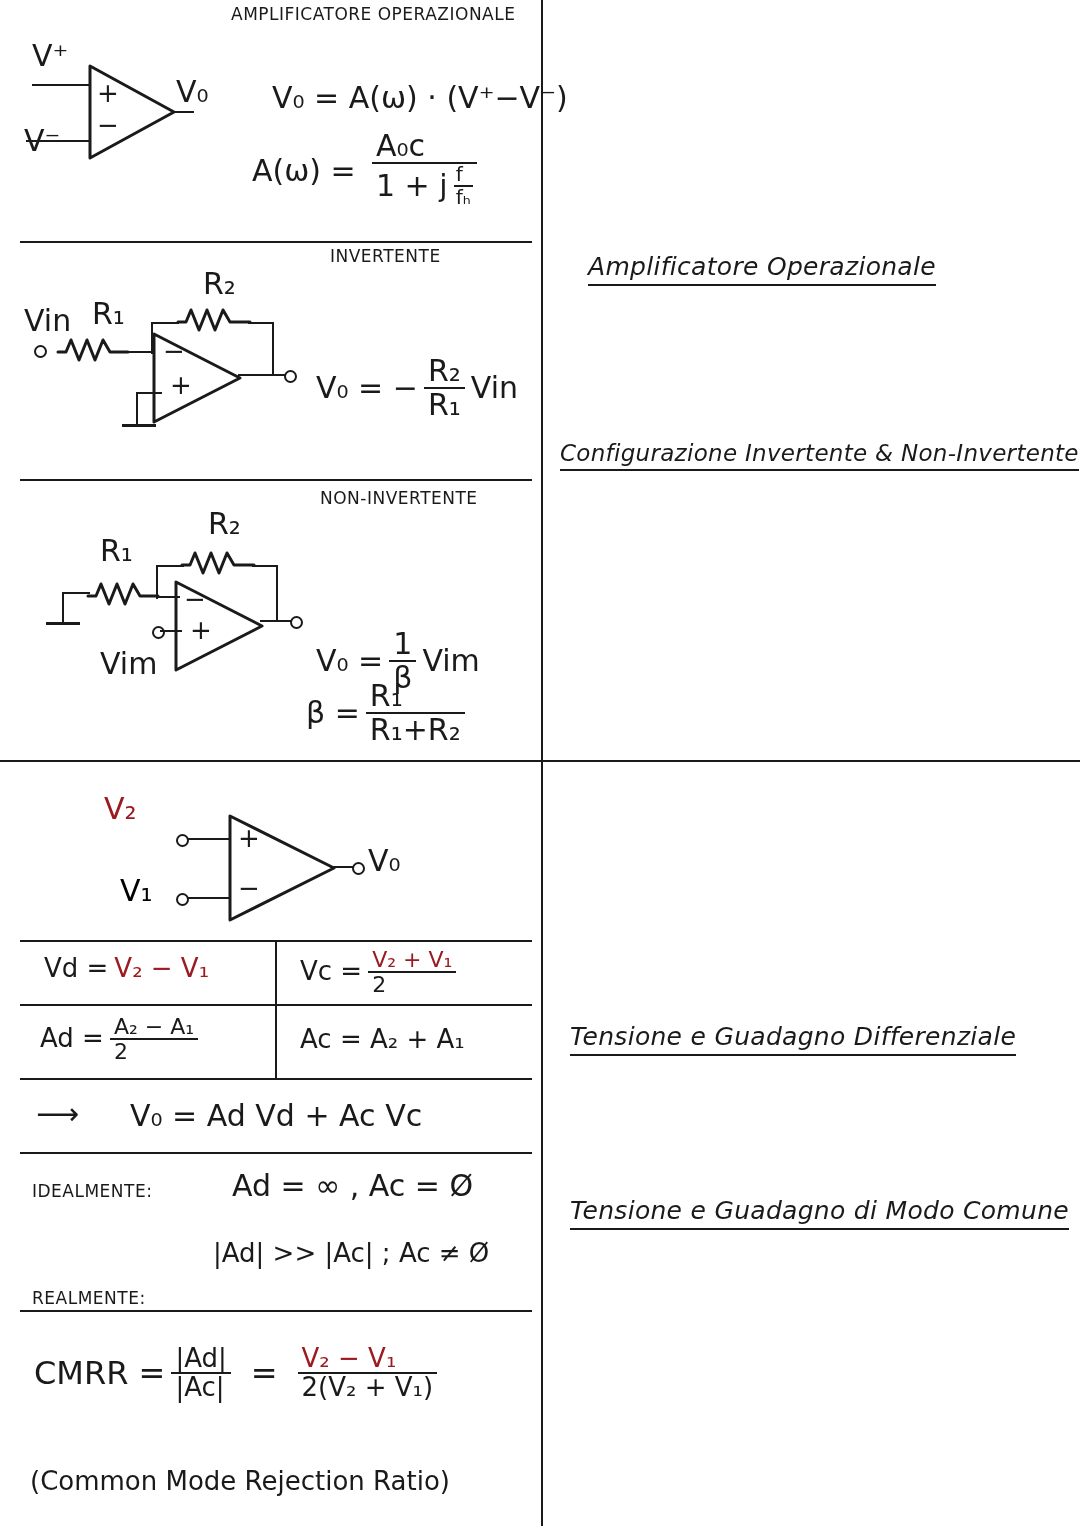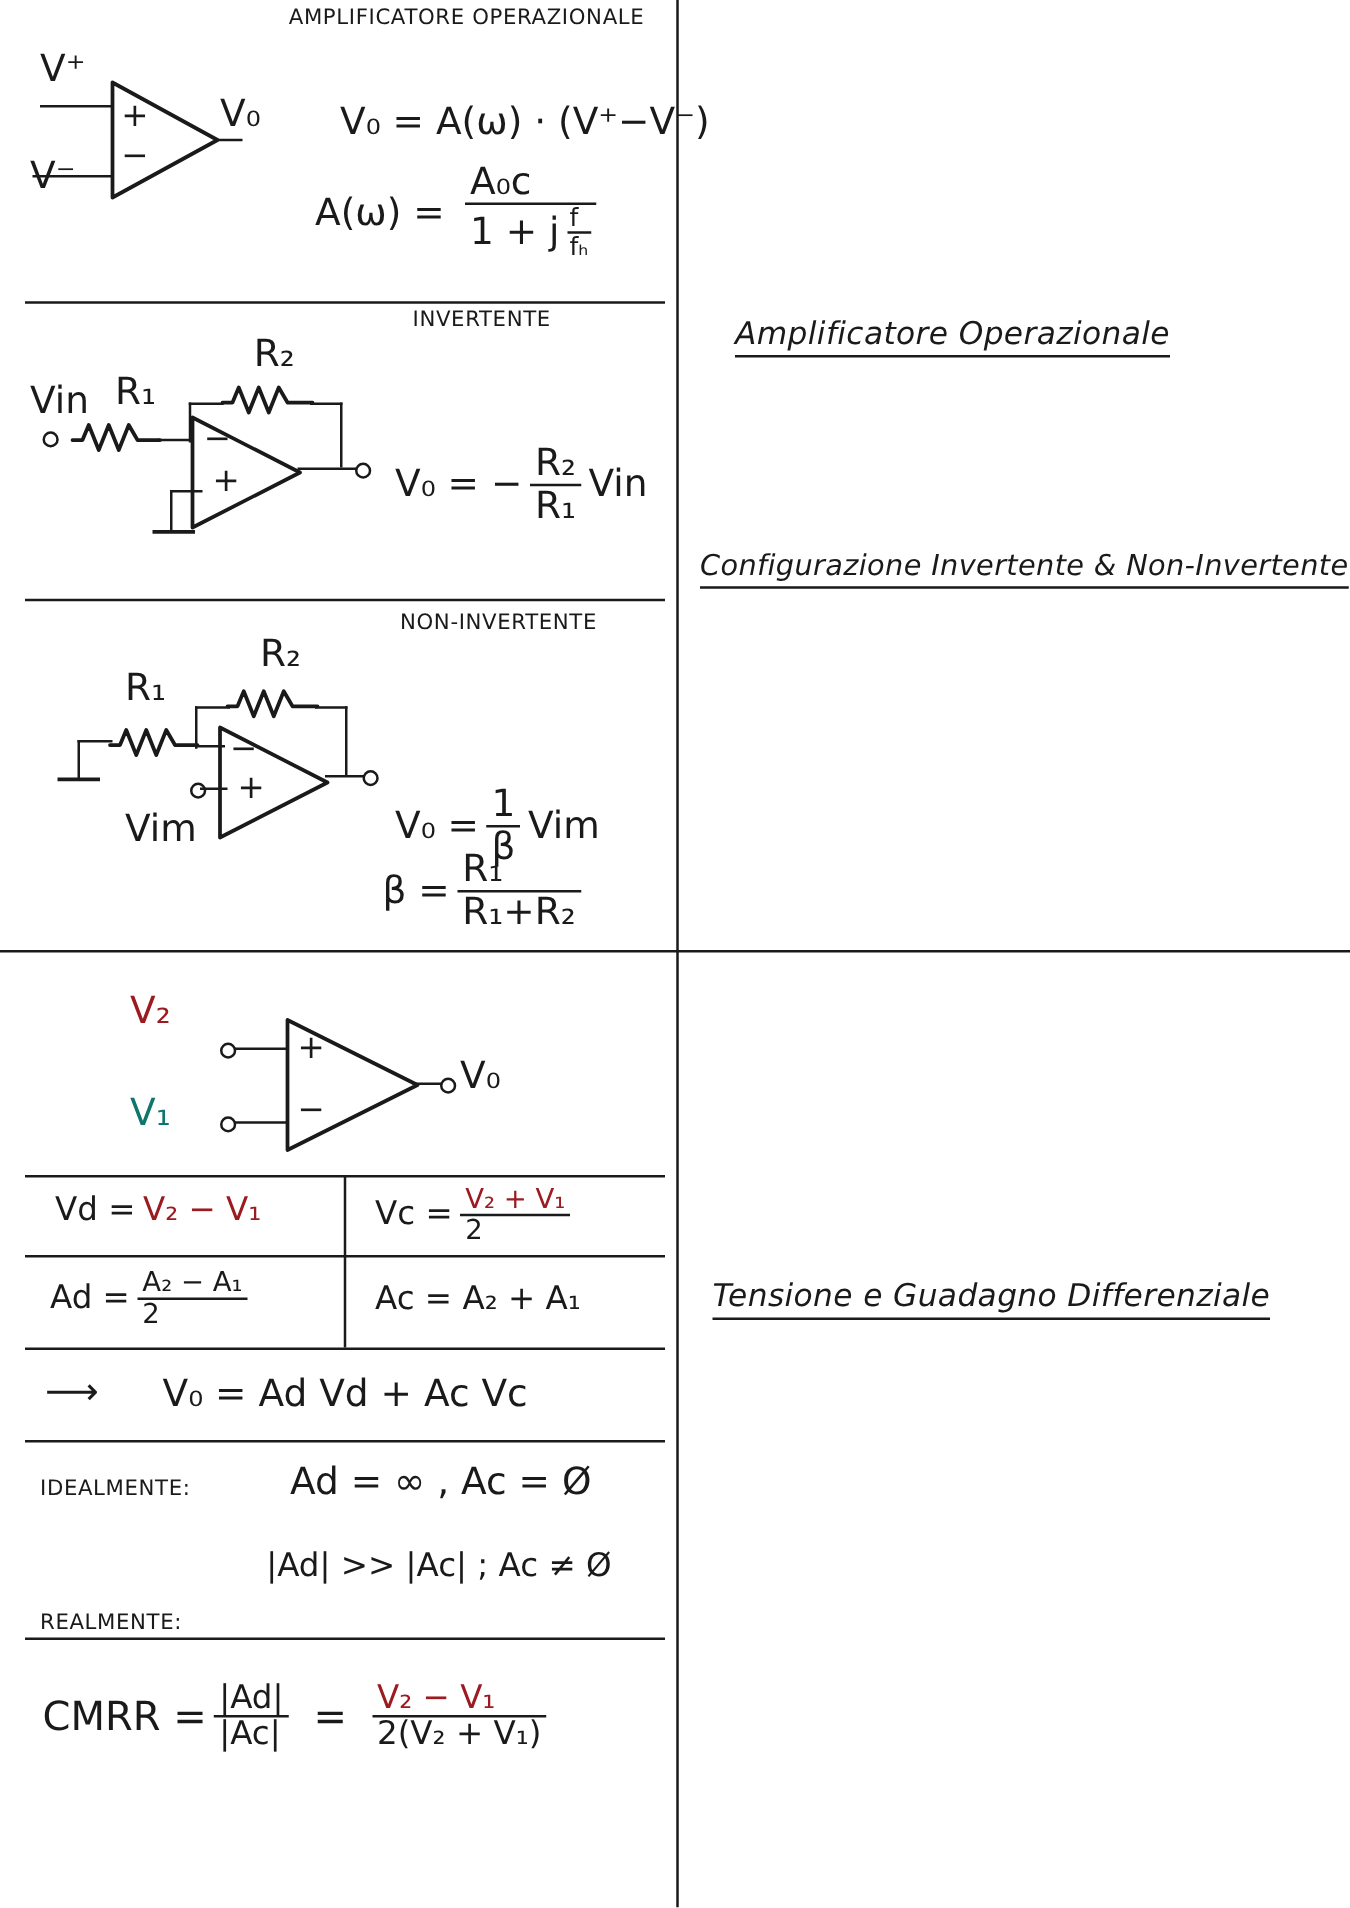--- a/index.html
+++ b/index.html
@@ -39,21 +39,21 @@
     white-space: nowrap;
     line-height: 1.05;
   }
   .caps {
     letter-spacing: 0.5px;
     font-size: 17px;
   }
   .big { font-size: 30px; }
   .med { font-size: 26px; }
   .red   { color: #9b1b21; }
-  .blue  { color: #0f766e; }
+  .blue  { color: #000000; margin-left: 16px; }
   
   .frac {
     display: inline-block;
     vertical-align: middle;
     text-align: left;
     line-height: 1.05;
   }
   .frac .num { display: block; padding: 0 4px; }
   .frac .den { display: block; border-top: 2px solid currentColor; padding: 0 4px; }
   .frac.tight .num, .frac.tight .den { padding: 0 2px; }
@@ -296,18 +296,20 @@
         <span class="num">|Ad|</span>
         <span class="den">|Ac|</span>
       </span>
       <span style="margin:0 14px;">=</span>
       <span class="frac" style="font-size:26px;">
         <span class="num red">V₂ − V₁</span>
         <span class="den">2(V₂ + V₁)</span>
       </span>
     </span>
   </div>
+  <div class="hw med" style="left:30px; top:1468px;">(Common Mode Rejection Ratio)</div>
 
   <div class="note" style="left:588px; top:252px;">Amplificatore Operazionale</div>
   <div class="note" style="left:570px; top:1022px;">Tensione e Guadagno Differenziale</div>
   <div class="note" style="left:560px; top:440px; font-size:23px;">Configurazione Invertente &amp; Non-Invertente</div>
+  <div class="note" style="left:570px; top:1196px;">Tensione e Guadagno di Modo Comune</div>
 
 </div>
 
 </body></html>

